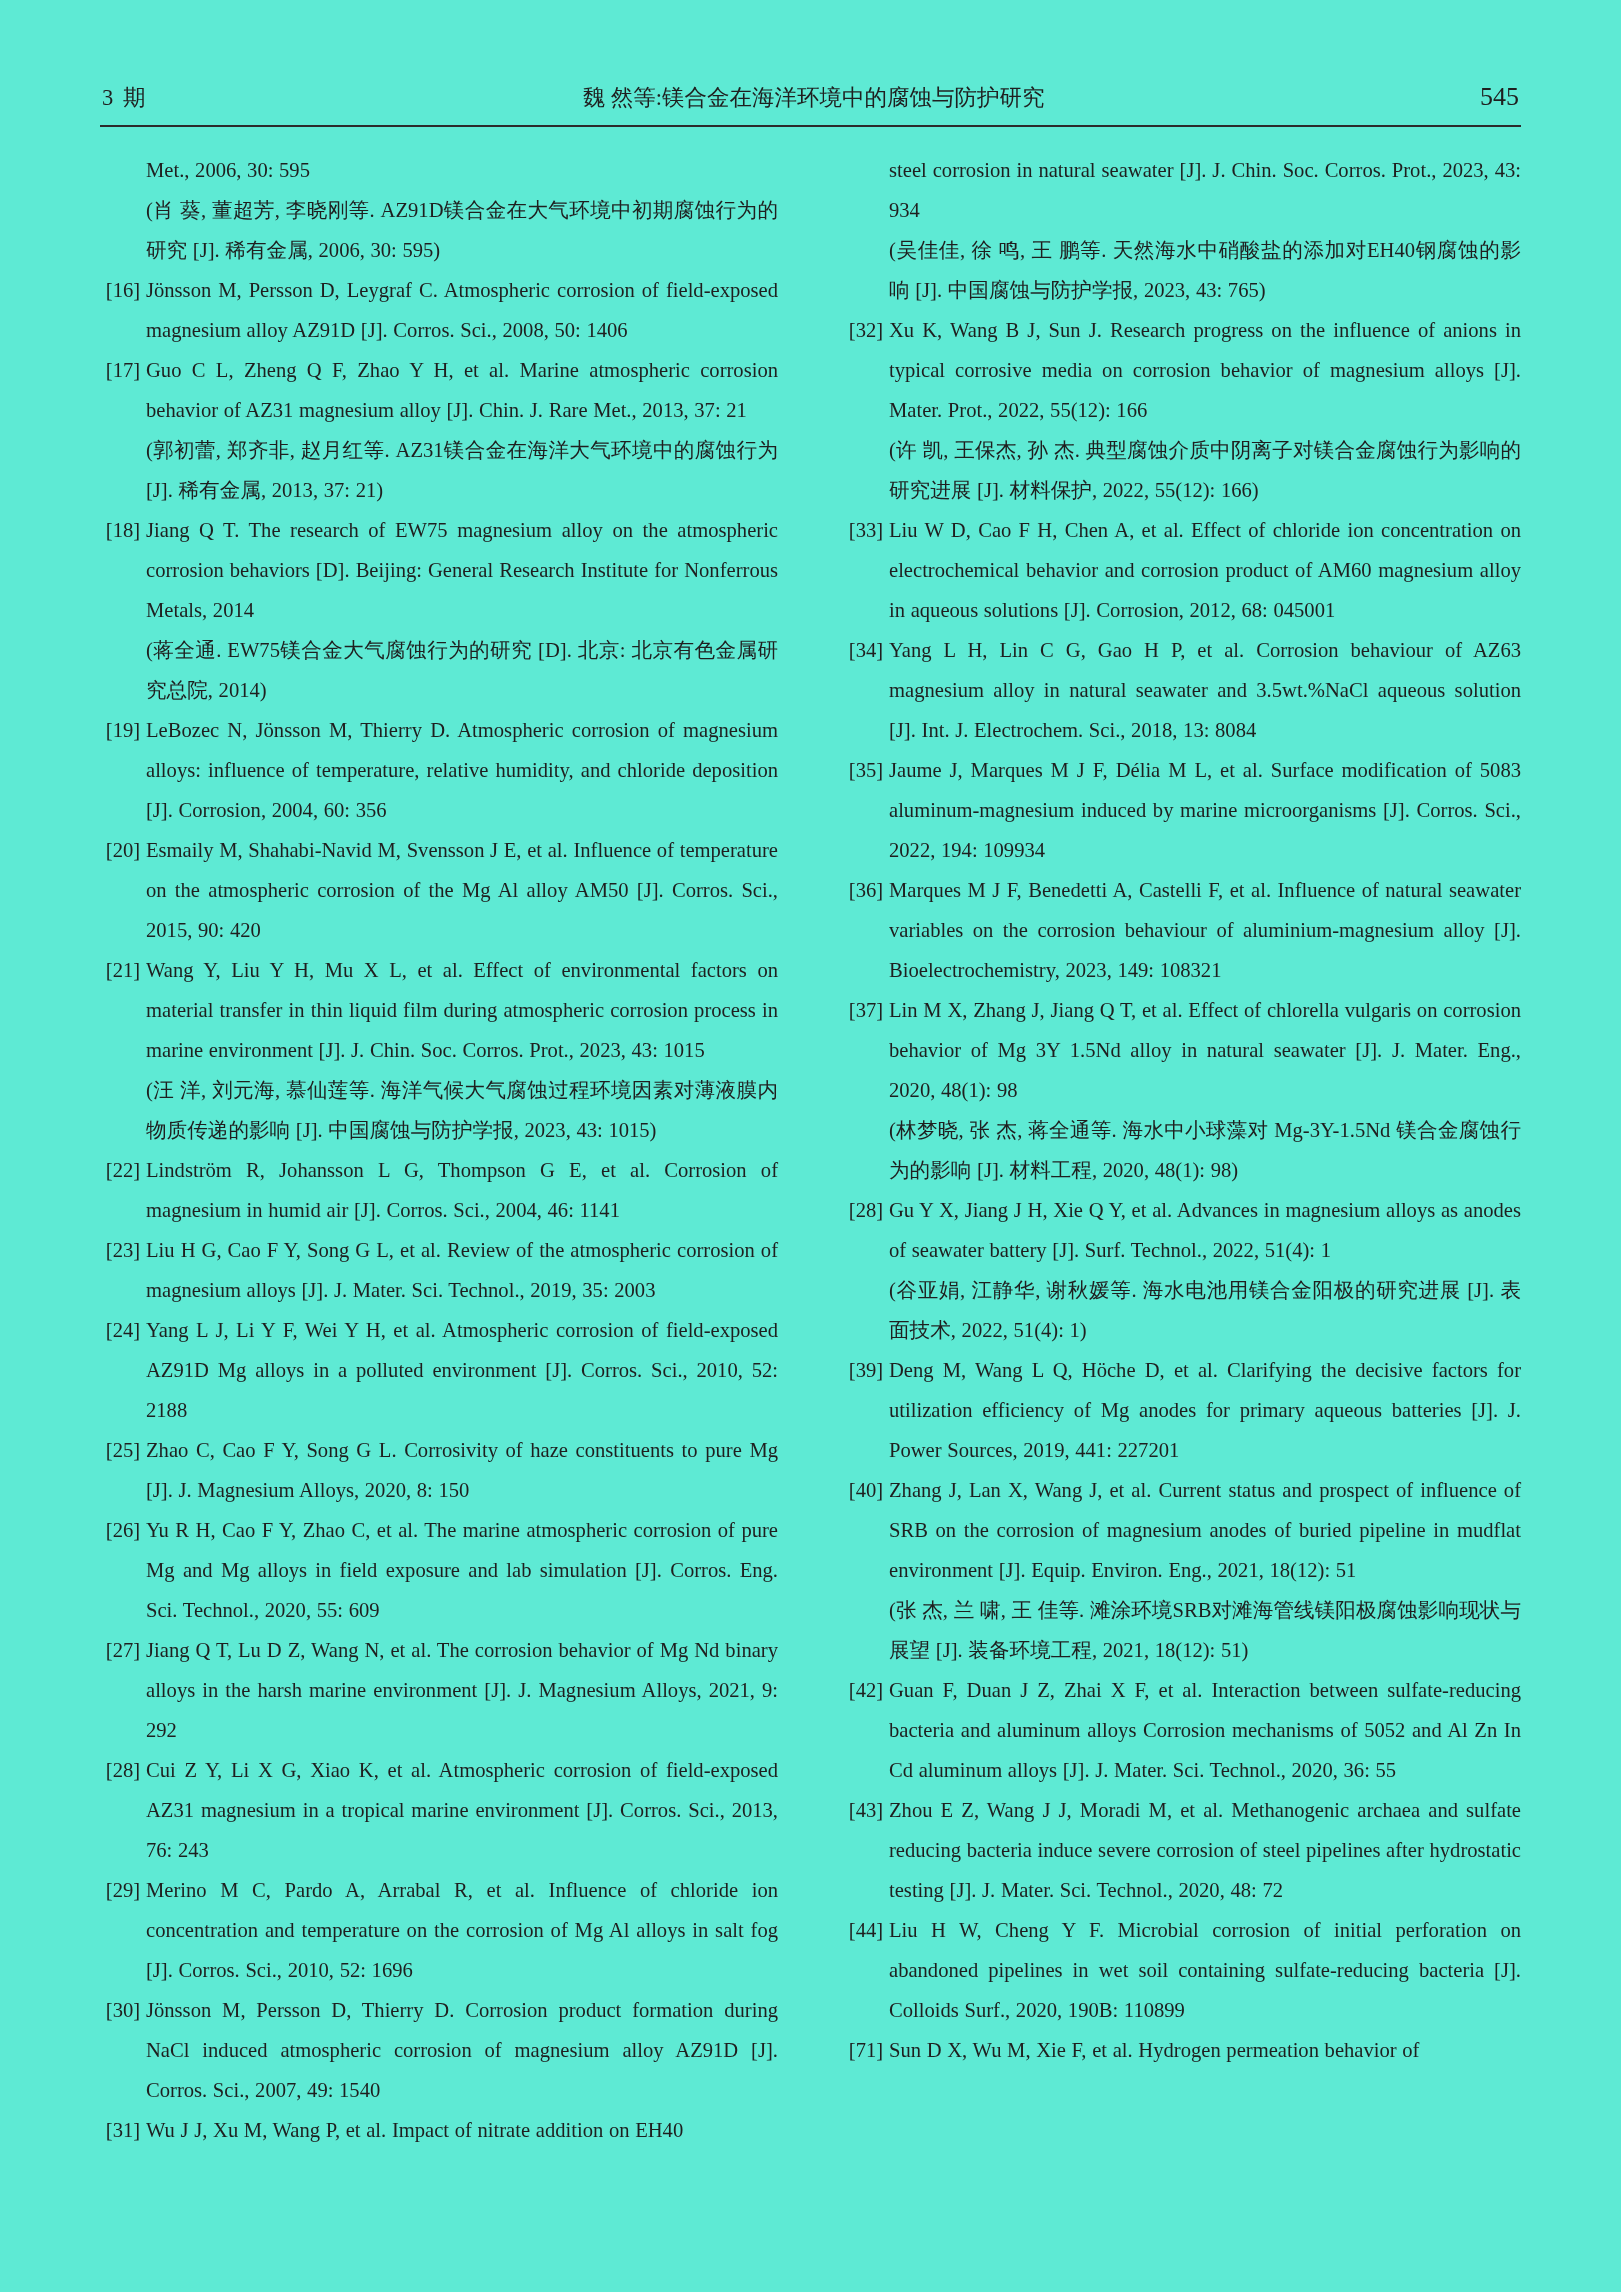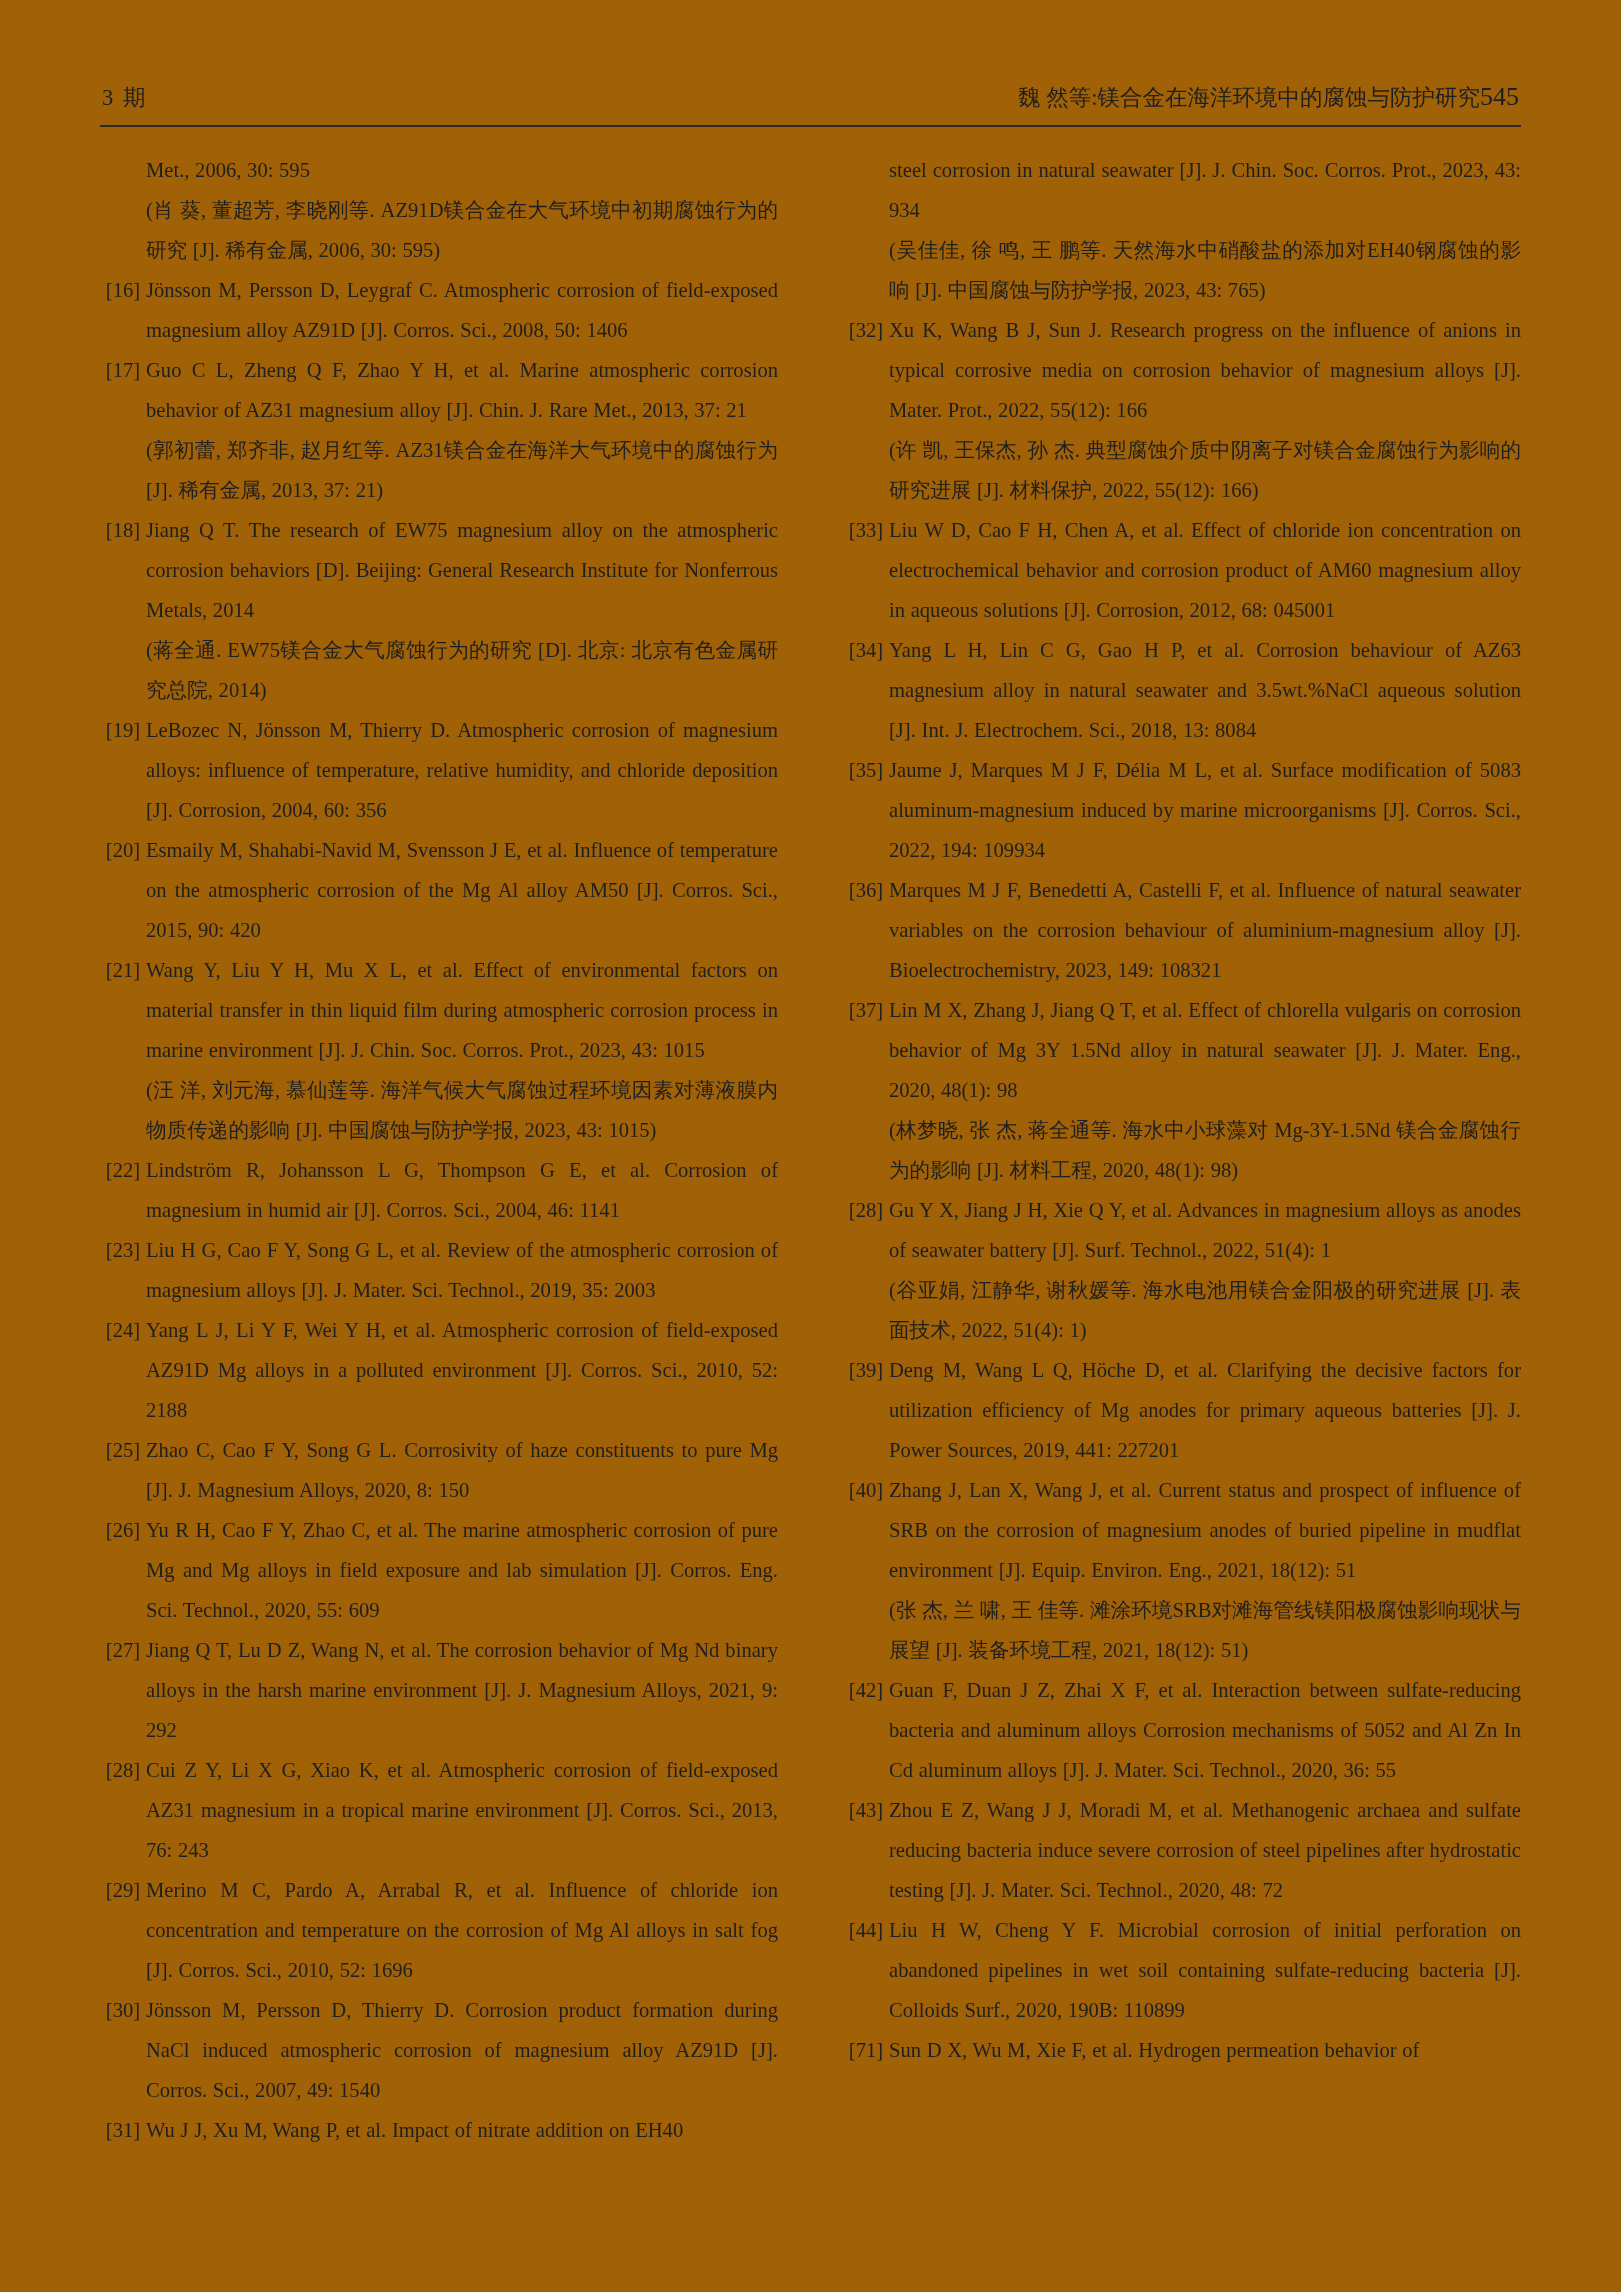--- a/index.html
+++ b/index.html
@@ -1,37 +1,37 @@
 <!DOCTYPE html>
 <html><head>
 <meta charset="utf-8">
 <style>
   * { margin: 0; padding: 0; box-sizing: border-box; }
   html, body { background: #e8e8e8; }
   .page {
     width: 1621px;
     height: 2293px;
     margin: 0 auto;
-    background: #a16207;
+    background: #5eead4;
     color: #1f1f1f;
     font-family: "Liberation Serif", "DejaVu Serif", serif;
     padding: 82px 100px 0 100px;
     overflow: hidden;
     position: relative;
   }
   .header-row {
     display: flex;
     justify-content: space-between;
     align-items: baseline;
     font-size: 22.5px;
     padding: 0 2px 11.8px 2px;
     border-bottom: 2.9px solid #2b2b2b;
   }
   .header-issue { flex: 0 0 auto; letter-spacing: 2px; }
-  .header-title { flex: 1 1 auto; text-align: right; }
+  .header-title { flex: 1 1 auto; text-align: center; }
   .header-page { flex: 0 0 auto; font-size: 26px; }
   .columns {
     display: flex;
     gap: 65px;
     margin-top: 23.5px;
   }
   .column {
     flex: 1 1 0;
     min-width: 0;
     font-size: 20.6px;

